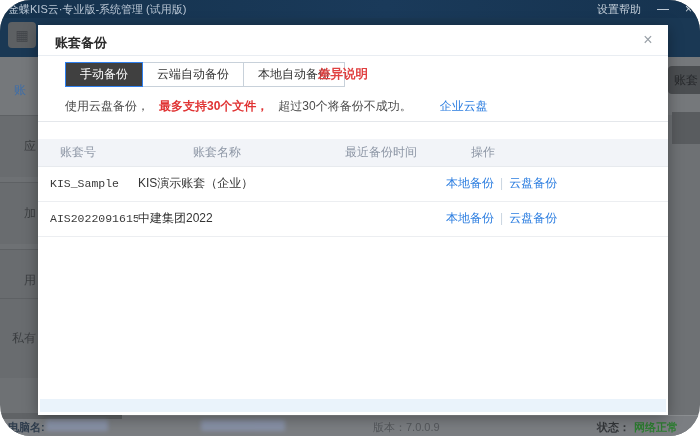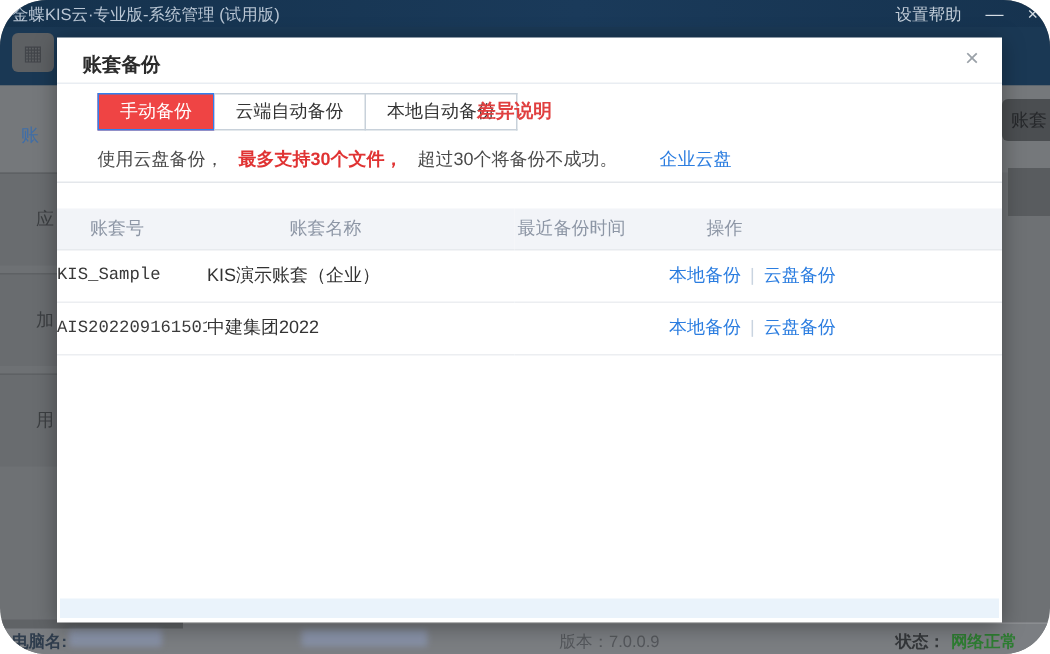--- a/index.html
+++ b/index.html
@@ -47,39 +47,39 @@
   .dlg-header { position:relative; height:31px; border-bottom:1px solid #e9edf2; }
   .dlg-title { position:absolute; left:17px; top:9px; font-size:13px; color:#2b2b2b; font-weight:bold; }
   .dlg-close { position:absolute; right:10px; top:5px; width:20px; height:20px;
     color:#9aa1a8; font-size:16px; line-height:20px; text-align:center; cursor:pointer; }
 
   .tabs-row { position:absolute; left:0; top:37px; height:25px; width:100%; }
   .tab-group { position:absolute; left:27px; top:0; display:flex; }
   .tab { height:25px; font-size:12px; display:flex; align-items:center; justify-content:center;
     padding:0 14px; border:1px solid #c8d1da; background:#fff; color:#333; cursor:pointer; }
   .tab + .tab { border-left:none; }
-  .tab.active { background:#ef4444; border-color:#2f80ef; color:#fff; }
+  .tab.active { background:#404040; border-color:#2f80ef; color:#fff; }
   .diff-link { position:absolute; left:280px; top:4px; font-size:12.5px; color:#e04040; font-weight:bold; cursor:pointer; }
 
   .notice { position:absolute; left:27px; top:73px; font-size:12px; color:#4a4a4a; }
   .notice .warn { color:#e03333; font-weight:bold; }
   .notice .seg-gap { display:inline-block; width:10px; }
   .notice .cloud-link { color:#2b7de0; cursor:pointer; }
 
   .body-divider { position:absolute; left:0; top:96px; width:100%; height:1px; background:#e4e7eb; }
 
   .tbl { position:absolute; left:0; top:114px; width:100%; border-collapse:collapse; table-layout:fixed; }
   .tbl col.c1{width:100px;} .tbl col.c2{width:205px;} .tbl col.c3{width:103px;} .tbl col.c4{width:auto;}
   .tbl thead th { background:#f2f4f8; height:27px; font-size:12px; font-weight:normal;
     color:#8d96a5; text-align:left; border-bottom:1px solid #e7eaee; }
   .tbl thead th.h1{padding-left:22px;} .tbl thead th.h2{padding-left:55px;}
   .tbl thead th.h3{padding-left:2px;margin-top:25px;}  .tbl thead th.h4{padding-left:25px;}
   .tbl tbody td { height:35px; font-size:12px; color:#333; border-bottom:1px solid #eceef1;
     background:#fff; white-space:nowrap; overflow:hidden; }
-  .tbl td.d1{padding-left:0; font-family:"Liberation Mono","DejaVu Sans Mono",monospace; font-size:11.5px; color:#3a3a3a;}
+  .tbl td.d1{padding-left:12px; font-family:"Liberation Mono","DejaVu Sans Mono",monospace; font-size:11.5px; color:#3a3a3a;}
   .tbl td.d2{padding-left:0;}
   .act-link { color:#2b7de0; cursor:pointer; }
   .act-sep { color:#c9d4e0; margin:0 6px; }
 
   .dlg-footer { position:absolute; left:2px; bottom:3px; width:626px; height:13px; background:#eaf3fb; }
 </style>
 </head>
 <body>
 
 <div class="stage">
@@ -92,20 +92,21 @@
     <span class="tb-glyph">—</span>
     <span class="tb-glyph">×</span>
   </div>
   <div class="appheader"></div>
   <div class="apptab-icon">▦</div>
   <div class="bg-strip-light"></div>
   <div class="bg-acct-link">账</div>
   <div class="bg-side-item" style="top:115px;">应</div>
   <div class="bg-side-item" style="top:182px;">加</div>
   <div class="bg-side-item" style="top:249px;">用</div>
+  <div class="bg-side-item" style="top:298px; height:80px;">私有</div>
   <div class="bg-right-btn">账套</div>
   <div class="bg-right-block"></div>
 
   <div class="statusbar">
     <div class="sb-darkblock"></div>
     <span class="seg pc-label">电脑名:</span>
     <span class="blur-redact" style="left:46px; width:62px;"></span>
     <span class="blur-redact" style="left:201px; width:84px;"></span>
     <span class="seg ver-label">版本：7.0.0.9</span>
     <span class="seg stat-label">状态：</span>

